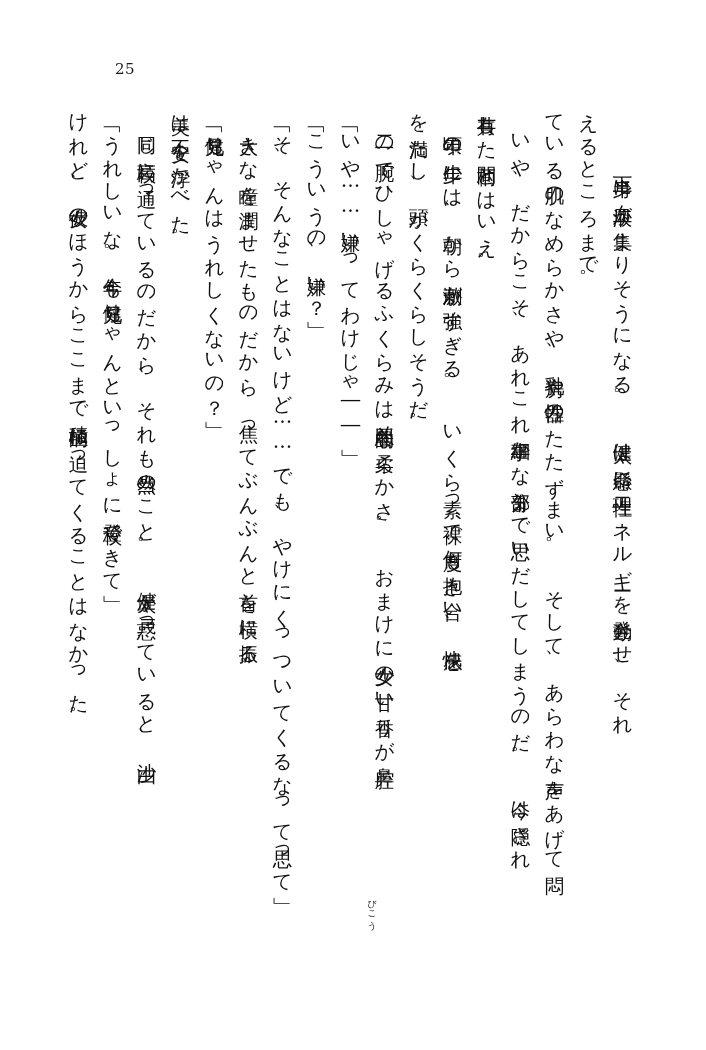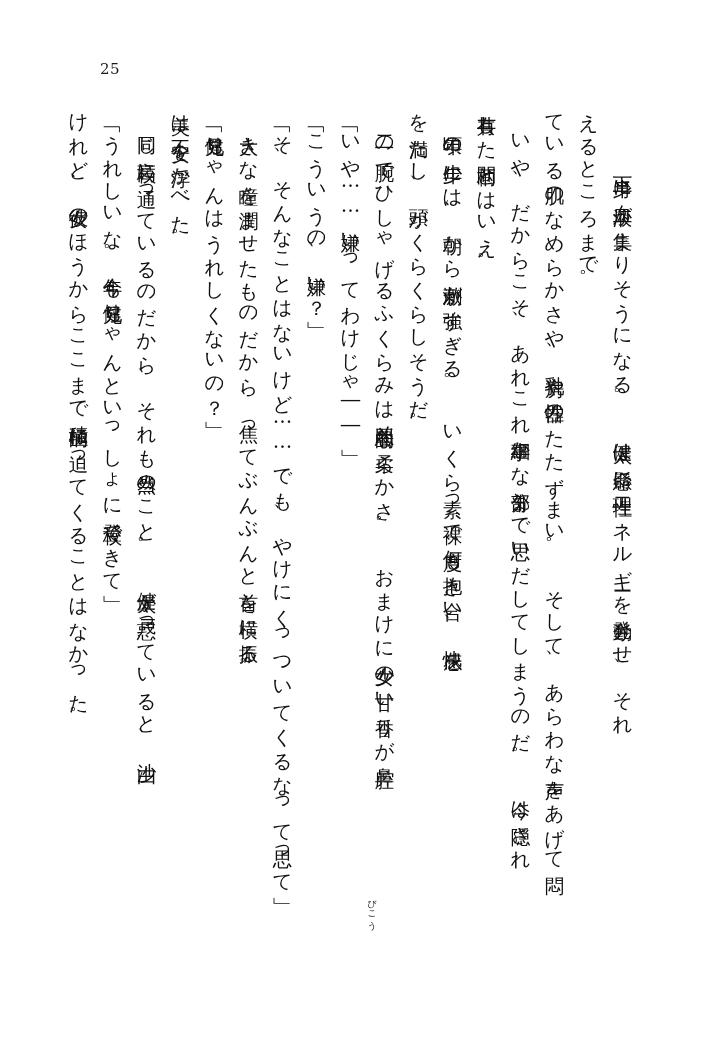--- a/index.html
+++ b/index.html
@@ -20,21 +20,21 @@
     position: absolute;
     left: 0;
     top: 0;
     width: 706px;
     height: 1050px;
     background: #ffffff;
   }
 
   #page-number {
     position: absolute;
-    left: 100px;
+    left: 115px;
     top: 60px;
     font-size: 15px;
     font-family: "DejaVu Serif", "Liberation Serif", serif;
     color: #1a1a1a;
     letter-spacing: 0.5px;
   }
 
   
   #body-text {
     position: absolute;

